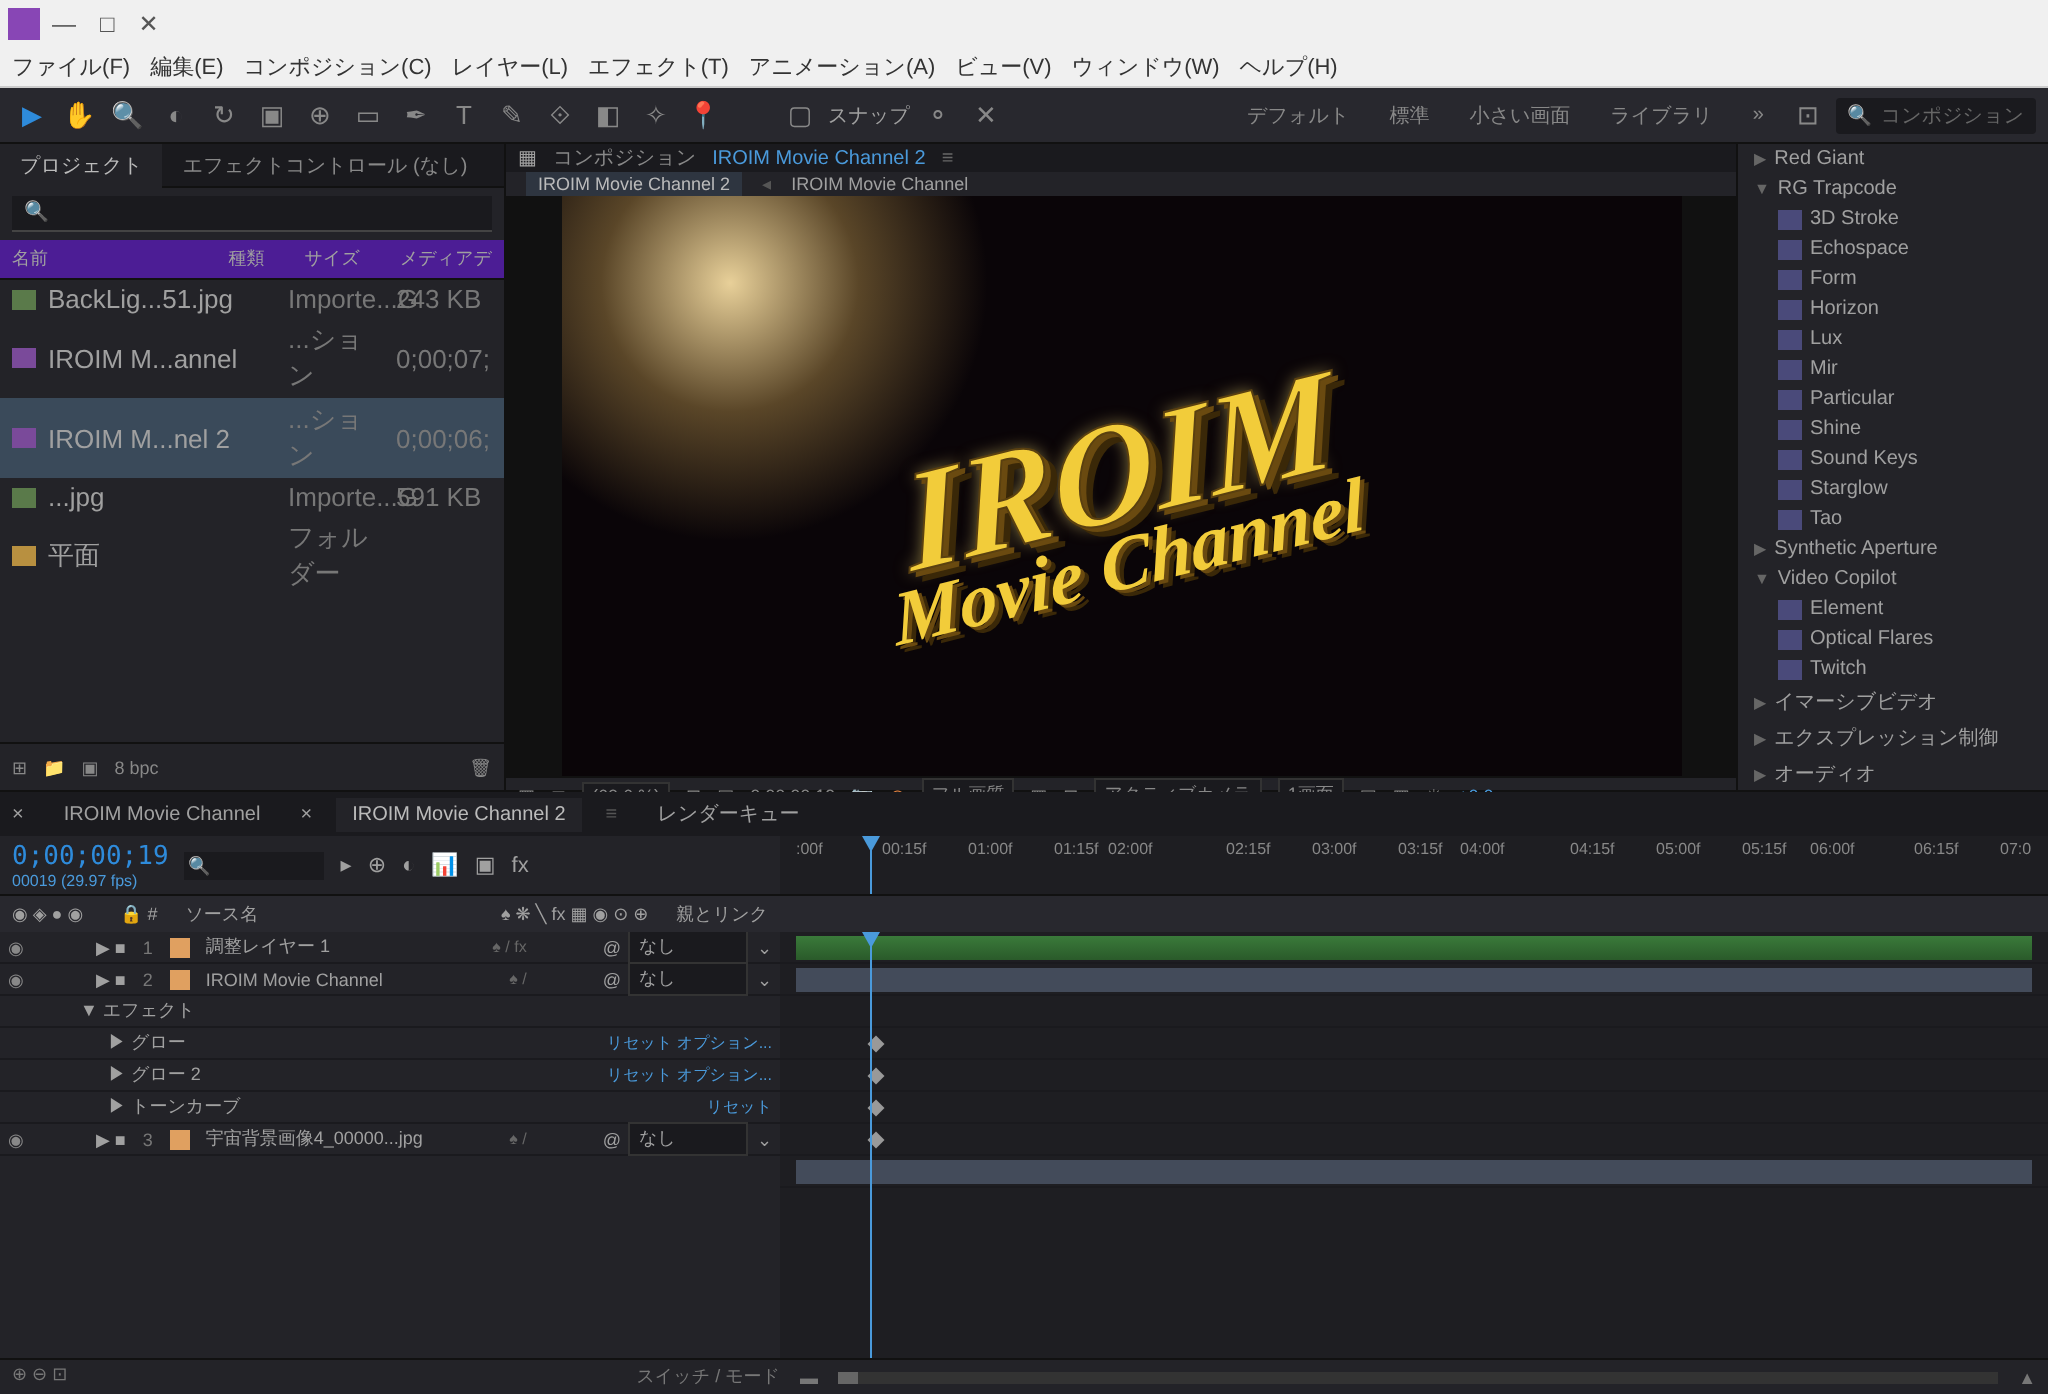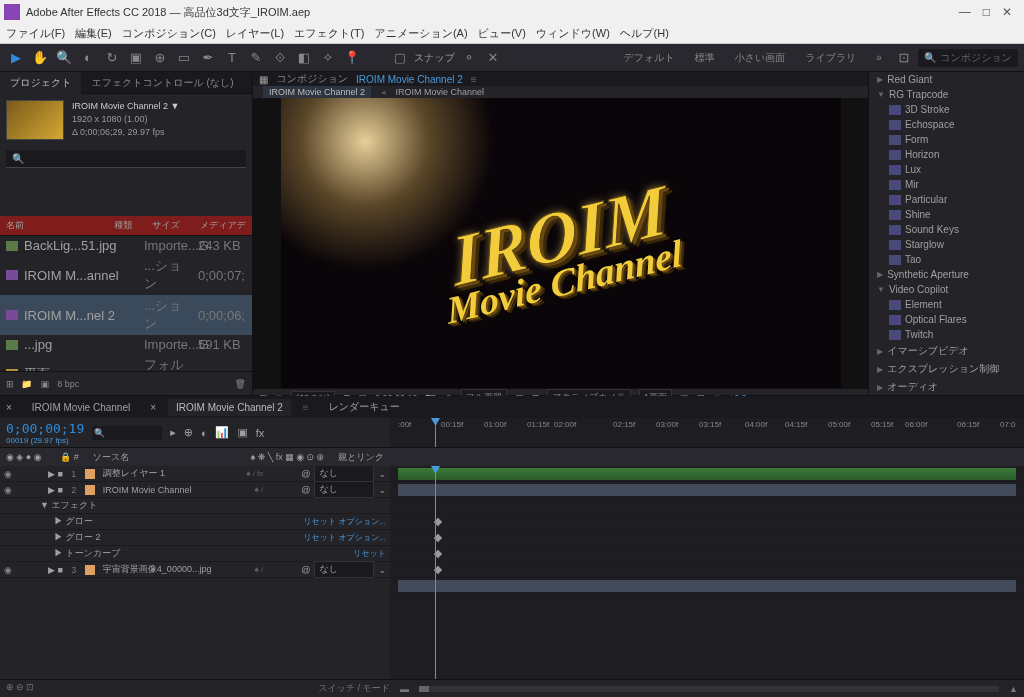--- a/index.html
+++ b/index.html
@@ -30,21 +30,21 @@
 .tab.active { background: #232328; color: #bbb; }
 
 .proj-header { display: flex; padding: 6px; gap: 8px; }
 .thumb { width: 58px; height: 40px; background: linear-gradient(135deg, #7a5a1a, #d4a833); border: 1px solid #444; }
 .proj-info { font-size: 9px; line-height: 13px; color: #999; }
 .proj-info .name { color: #ccc; }
 
 .search-row { padding: 4px 6px; }
 .search-row input { width: 100%; background: #1a1a1e; border: none; padding: 3px 6px; color: #888; font-size: 10px; border-bottom: 1px solid #444; }
 
-.proj-cols { display: flex; background: #7f1d1d; padding: 3px 6px; font-size: 9px; gap: 20px; border-bottom: 1px solid #111; margin-top: 44px; }
+.proj-cols { display: flex; background: #4c1d95; padding: 3px 6px; font-size: 9px; gap: 20px; border-bottom: 1px solid #111; }
 .proj-list { flex: 1; overflow: auto; }
 .proj-item { display: flex; align-items: center; padding: 2px 6px; font-size: 13px; gap: 6px; cursor: pointer; }
 .proj-item.selected { background: #3a4a5a; }
 .type-icon { width: 12px; height: 10px; background: #445; }
 .type-icon.comp { background: #7a4a9a; }
 .type-icon.img { background: #5a7a4a; }
 .type-icon.folder { background: #b89040; }
 .proj-item .col { width: 48px; color: #777; }
 
 .proj-footer { height: 24px; display: flex; align-items: center; padding: 0 6px; gap: 8px; border-top: 1px solid #111; font-size: 9px; color: #888; }
@@ -111,23 +111,20 @@
 
 .tl-footer { height: 18px; display: flex; border-top: 1px solid #111; font-size: 9px; align-items: center; padding: 0 6px; gap: 10px; color: #777; }
 .tl-footer .left { width: 384px; display:flex; justify-content: space-between;}
 
 </style>
 </head>
 <body>
 
 <div class="titlebar">
   <div class="app-icon"></div>
-  <div class="title-text">
-    <span>Adobe After Effects CC 2018</span> — <span>高品位3d文字_IROIM.aep</span>
-  </div>
   <div class="win-btns">
     <span>—</span>
     <span>□</span>
     <span>✕</span>
   </div>
 </div>
 
 <div class="menubar">
   <span>ファイル(F)</span>
   <span>編集(E)</span>
@@ -174,28 +171,20 @@
   </div>
 </div>
 
 <div class="main">
 
   <div class="project-panel">
     <div class="panel-tabs">
       <div class="tab active">プロジェクト</div>
       <div class="tab">エフェクトコントロール (なし)</div>
     </div>
-    <div class="proj-header">
-      <div class="thumb"></div>
-      <div class="proj-info">
-        <div class="name">IROIM Movie Channel 2 ▼</div>
-        <div>1920 x 1080 (1.00)</div>
-        <div>Δ 0;00;06;29, 29.97 fps</div>
-      </div>
-    </div>
     <div class="search-row">
       <input placeholder="🔍" style="">
     </div>
     <div class="proj-cols">
       <span>名前</span>
       <span style="margin-left:auto">種類</span>
       <span>サイズ</span>
       <span>メディアデ</span>
     </div>
     <div class="proj-list" id="proj-list">
@@ -333,21 +322,21 @@
     <div class="tl-right">
       <div class="ruler" id="ruler">
           <span class="tick" style="left: 8px;">:00f</span>
           <span class="tick" style="left: 51px;">00:15f</span>
           <span class="tick" style="left: 94px;">01:00f</span>
           <span class="tick" style="left: 137px;">01:15f</span>
           <span class="tick" style="left: 164px; text-align: center;">02:00f</span>
           <span class="tick" style="left: 223px;">02:15f</span>
           <span class="tick" style="left: 266px;">03:00f</span>
           <span class="tick" style="left: 309px;">03:15f</span>
-          <span class="tick" style="left: 355px;">04:00f</span>
+          <span class="tick" style="left: 340px;">04:00f</span>
           <span class="tick" style="left: 395px;">04:15f</span>
           <span class="tick" style="left: 438px;">05:00f</span>
           <span class="tick" style="left: 481px;">05:15f</span>
           <span class="tick" style="left: 515px;">06:00f</span>
           <span class="tick" style="left: 567px;">06:15f</span>
           <span class="tick" style="left: 610px;">07:0</span>
         </div>
       <div class="playhead" style="left:45px"></div>
     </div>
   </div>

